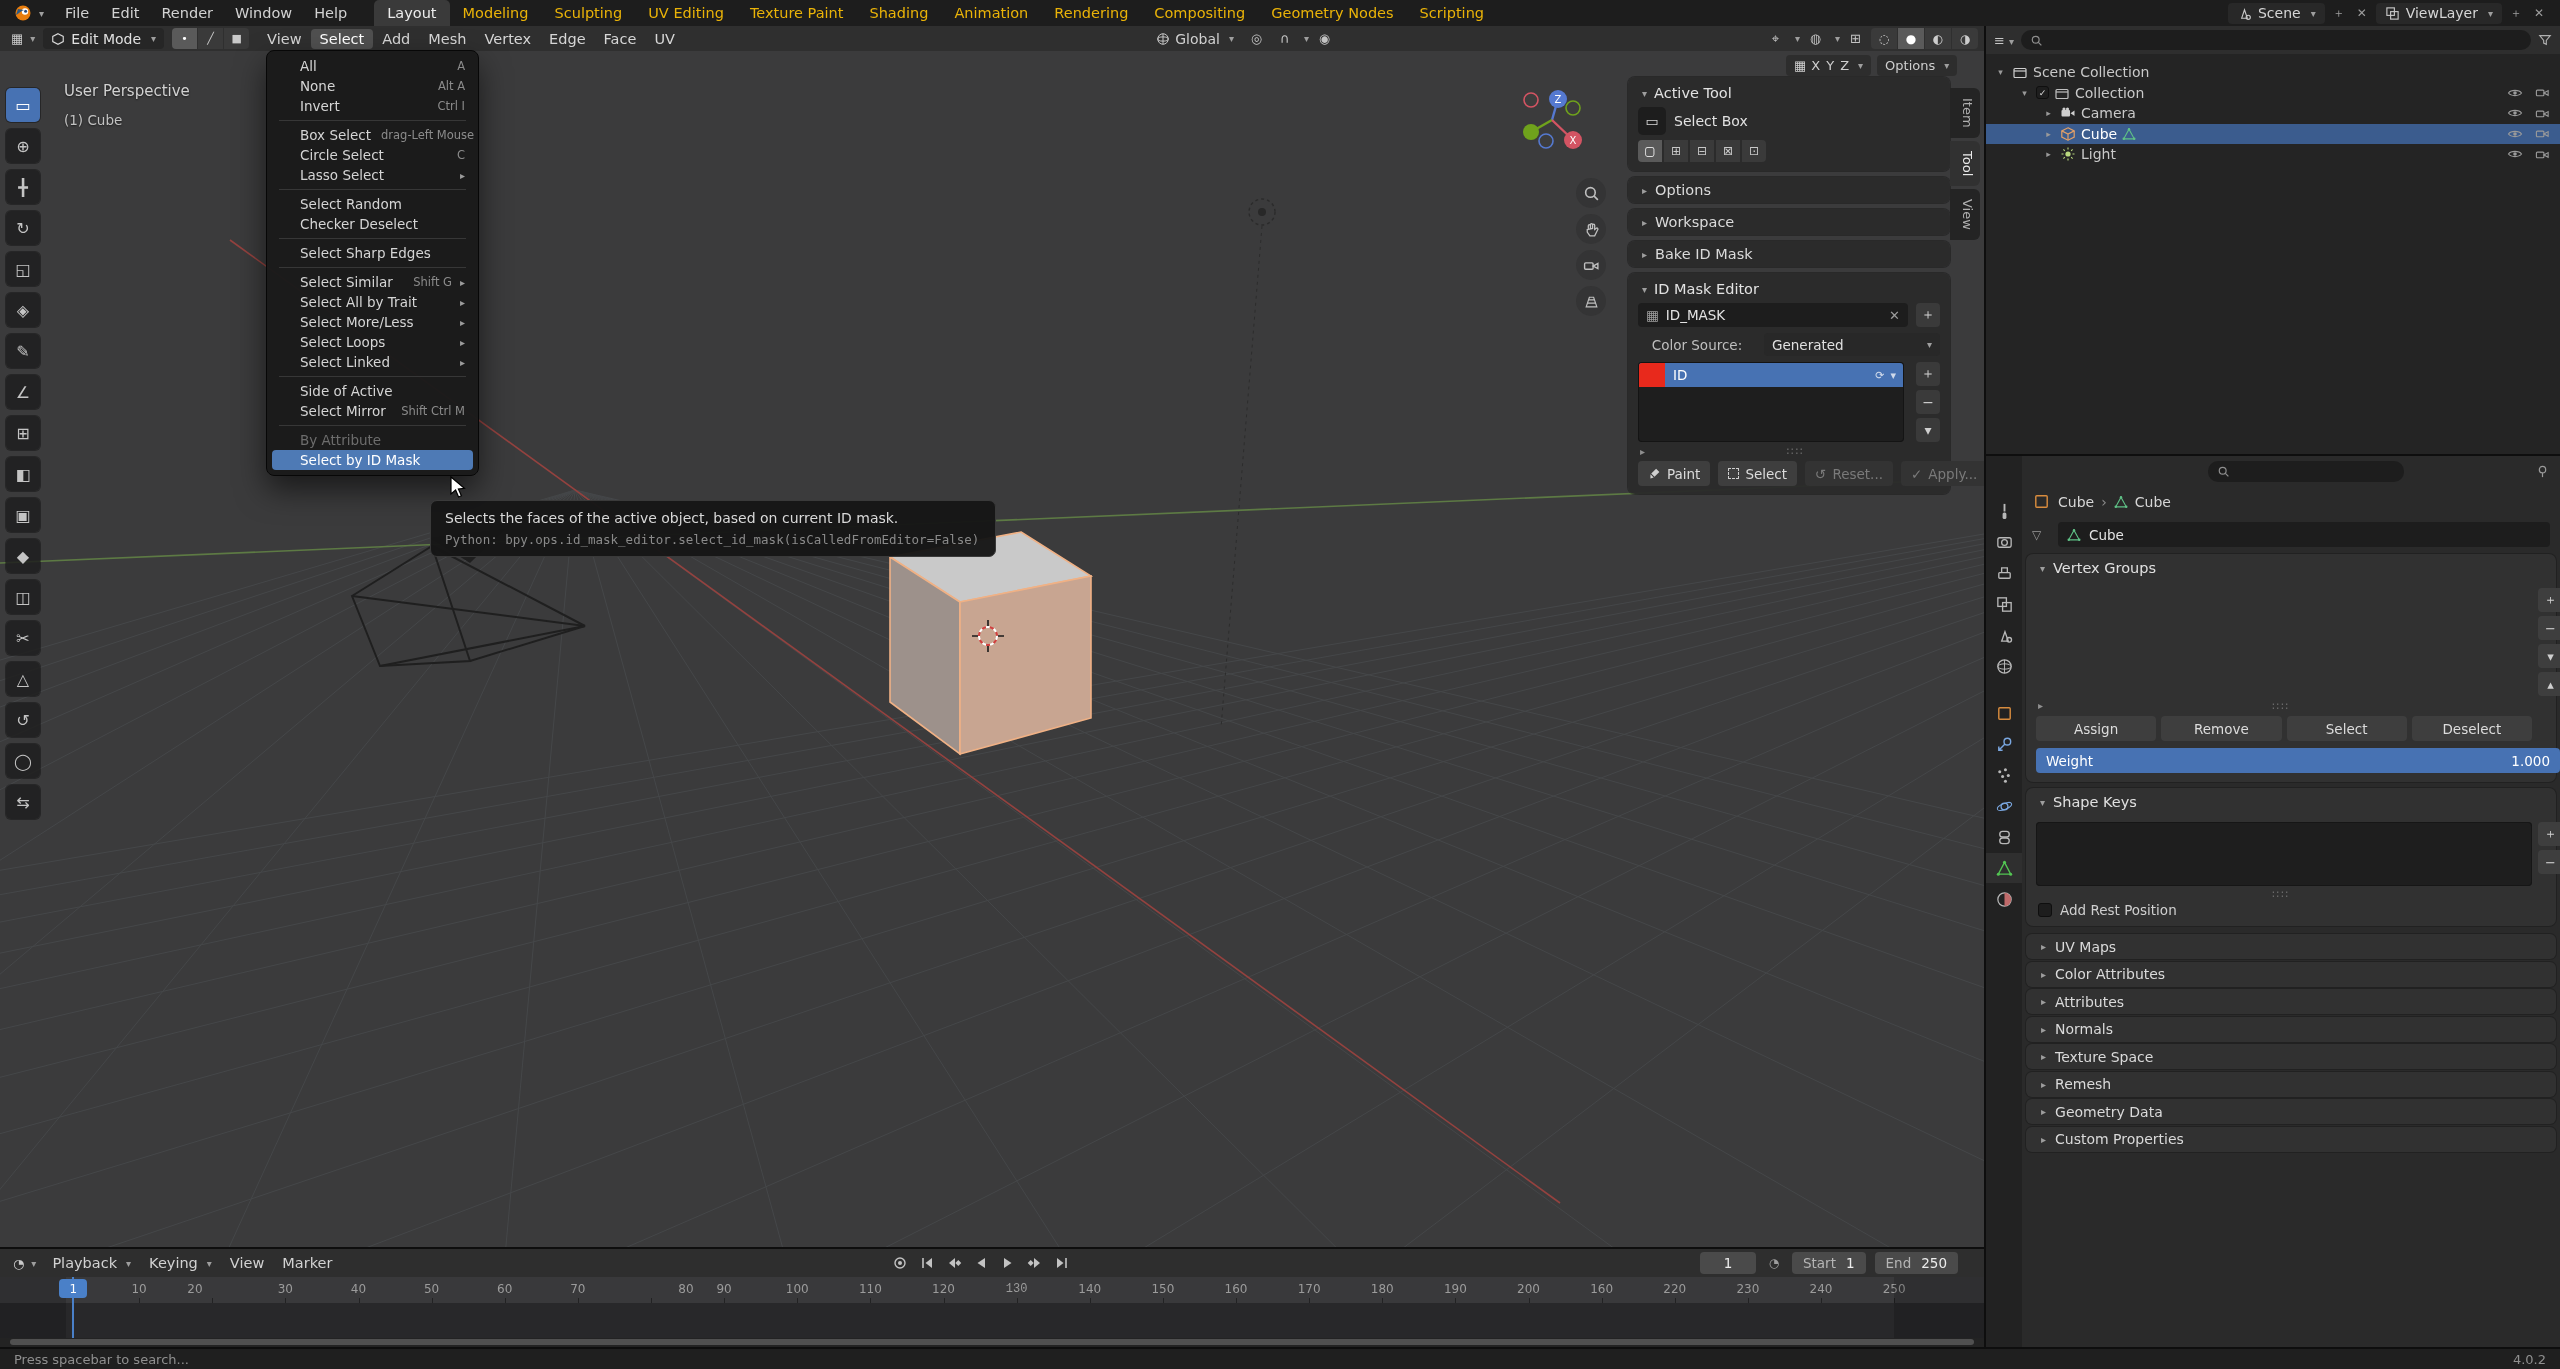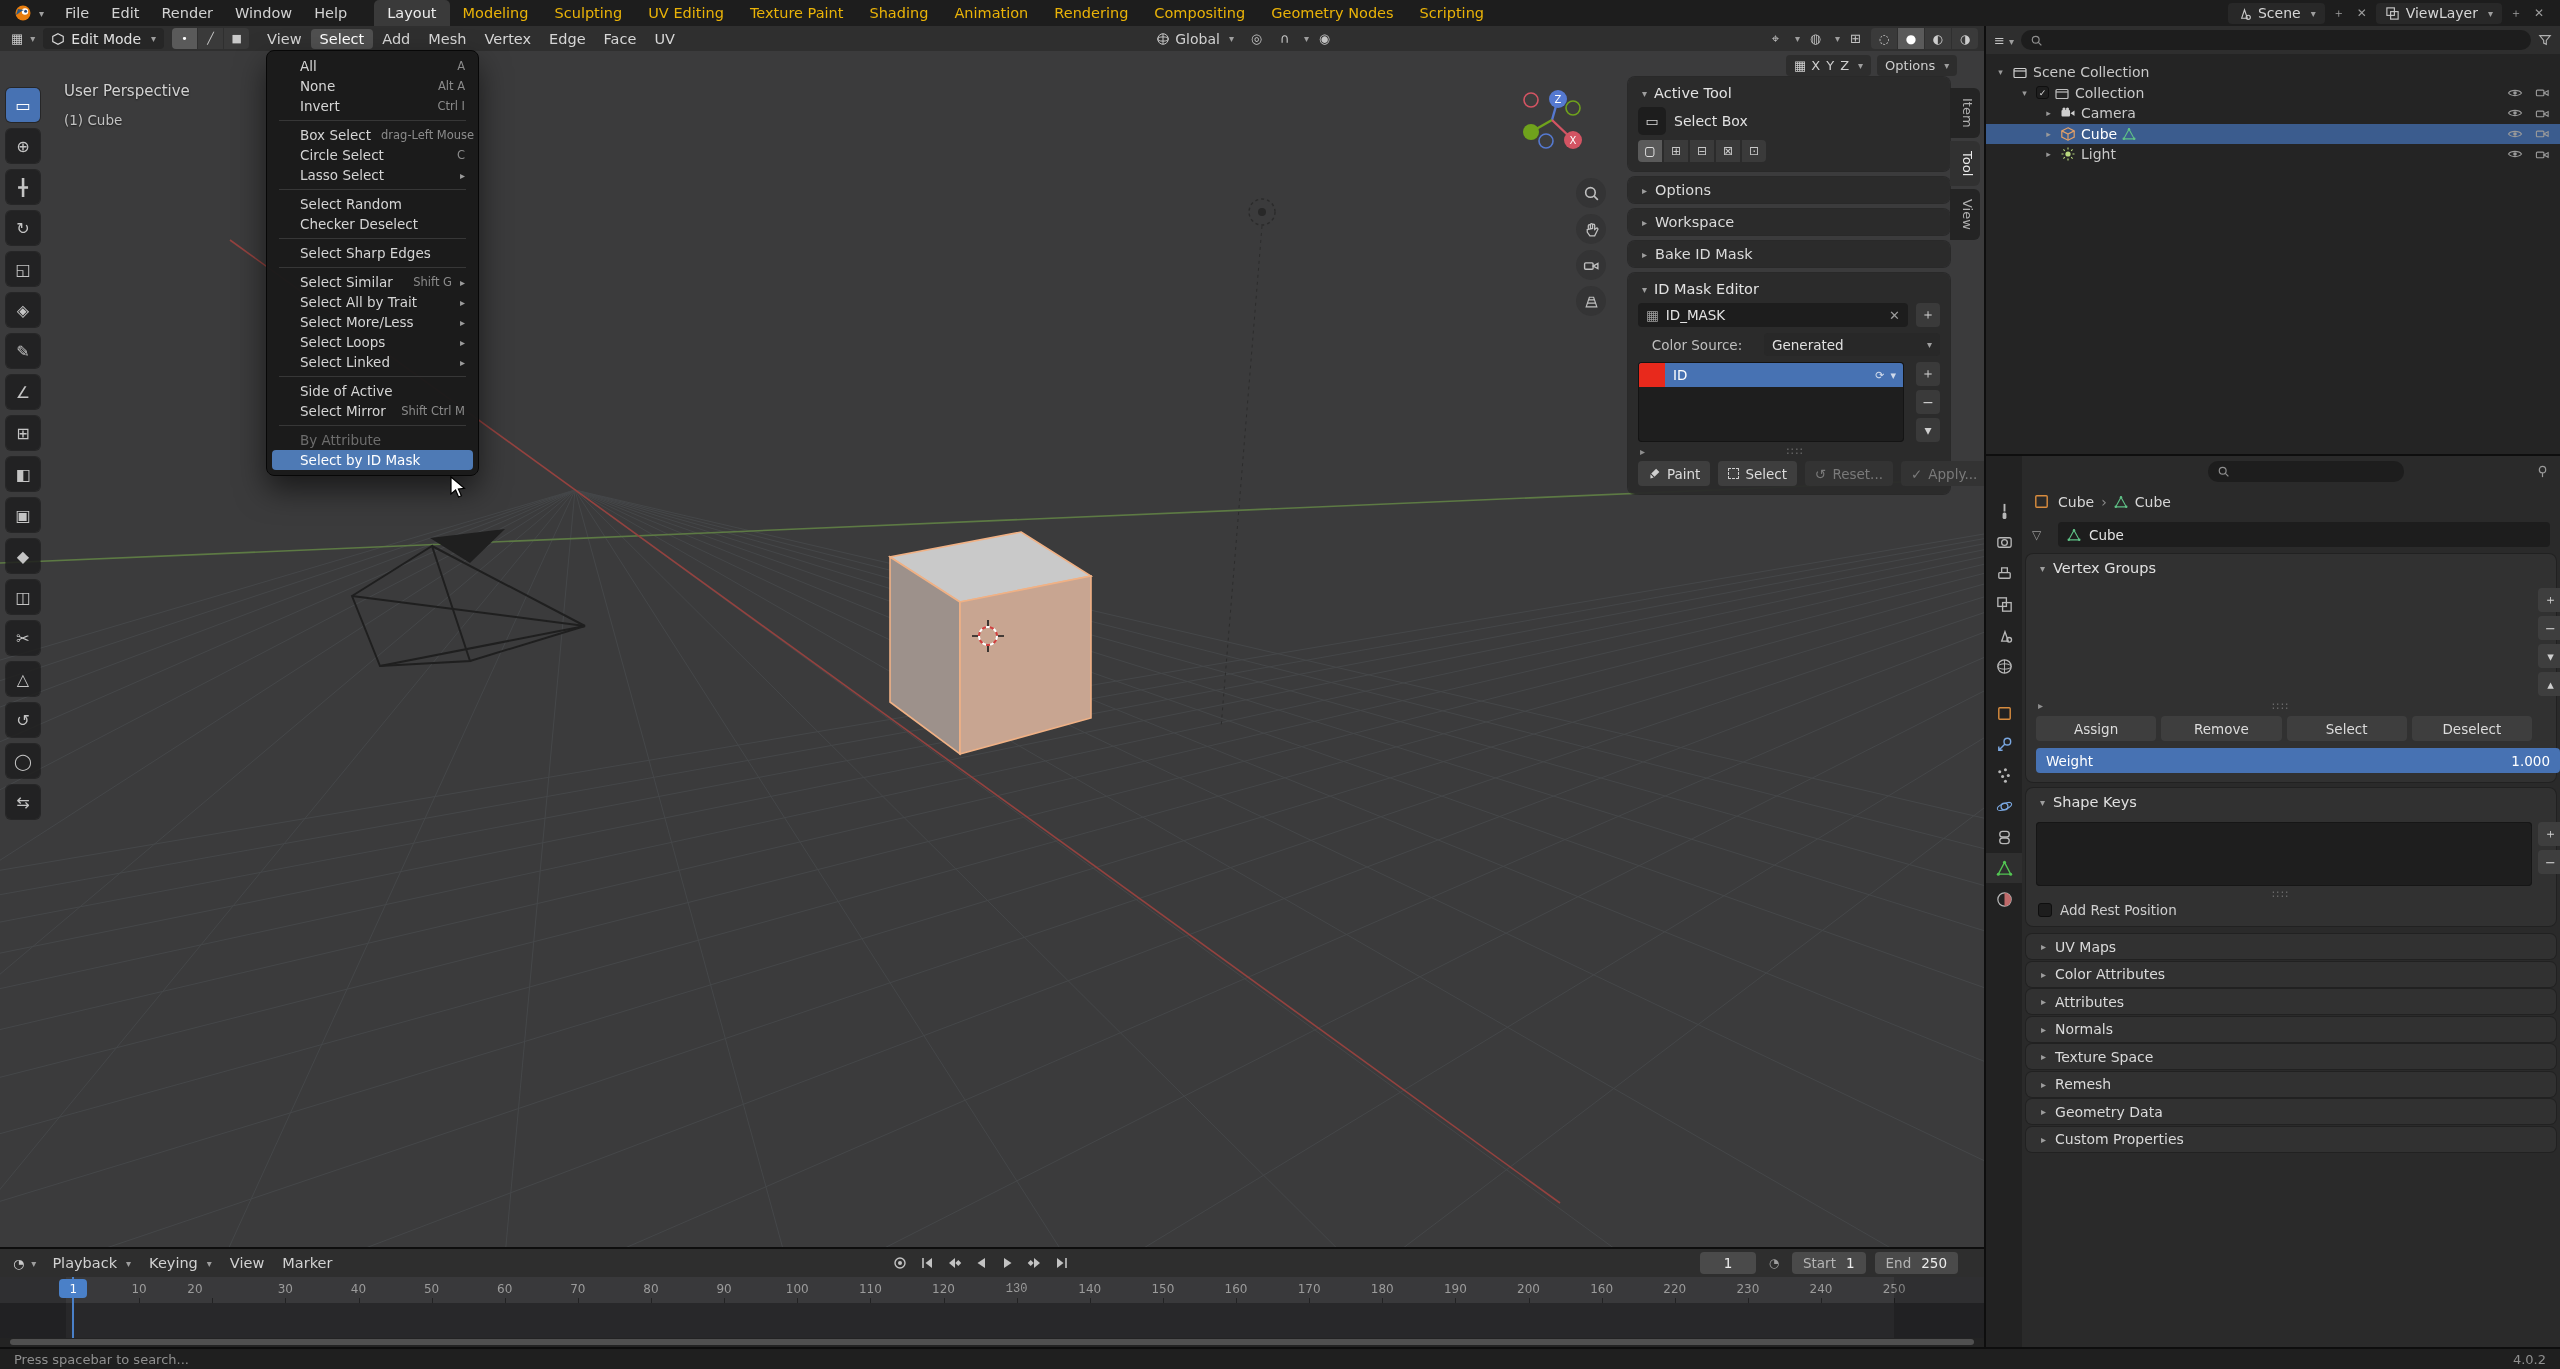--- a/index.html
+++ b/index.html
@@ -579,20 +579,24 @@
       </div>
       <div class="menu-sep"></div>
       <div class="menu-item dis">
         <span class="mi-label">By Attribute</span>
       </div>
       <div class="menu-item hl">
         <span class="mi-label">Select by ID Mask</span>
       </div>
     </div>
 
+  <div id="tooltip">
+    <div class="tt1">Selects the faces of the active object, based on current ID mask.</div>
+    <div class="tt2">Python: bpy.ops.id_mask_editor.select_id_mask(isCalledFromEditor=False)</div>
+  </div>
 
   <div id="cursor">
     <svg width="20" height="24" viewBox="0 0 20 24">
         <path d="M2 1v17l4.6-4 3 7 2.8-1.2-3-6.8 6-0.6z" fill="#fff" stroke="#000" stroke-width="1.2"></path>
       </svg>
   </div>
 
   <aside id="outliner">
     <div id="outliner-header">
       <span style="color:#c9c9c9;font-size:13px">≡<span class="chev">▾</span></span>
@@ -1026,21 +1030,21 @@
         <div class="tick-label" style="left: 285.375px;">30</div>
         <div class="tick-mark" style="left: 285.375px;"></div>
         <div class="tick-label" style="left: 358.5px;">40</div>
         <div class="tick-mark" style="left: 358.5px;"></div>
         <div class="tick-label" style="left: 431.625px;">50</div>
         <div class="tick-mark" style="left: 431.625px;"></div>
         <div class="tick-label" style="left: 504.75px;">60</div>
         <div class="tick-mark" style="left: 504.75px;"></div>
         <div class="tick-label" style="left: 577.875px;">70</div>
         <div class="tick-mark" style="left: 577.875px;"></div>
-        <div class="tick-label" style="left: 651px;">80</div>
+        <div class="tick-label" style="left: 686px;">80</div>
         <div class="tick-mark" style="left: 651px;"></div>
         <div class="tick-label" style="left: 724.125px;">90</div>
         <div class="tick-mark" style="left: 724.125px;"></div>
         <div class="tick-label" style="left: 797.25px;">100</div>
         <div class="tick-mark" style="left: 797.25px;"></div>
         <div class="tick-label" style="left: 870.375px;">110</div>
         <div class="tick-mark" style="left: 870.375px;"></div>
         <div class="tick-label" style="left: 943.5px;">120</div>
         <div class="tick-mark" style="left: 943.5px;"></div>
         <div class="tick-label" style="left: 1016.62px; font-family: Liberation Mono, monospace;">130</div>

